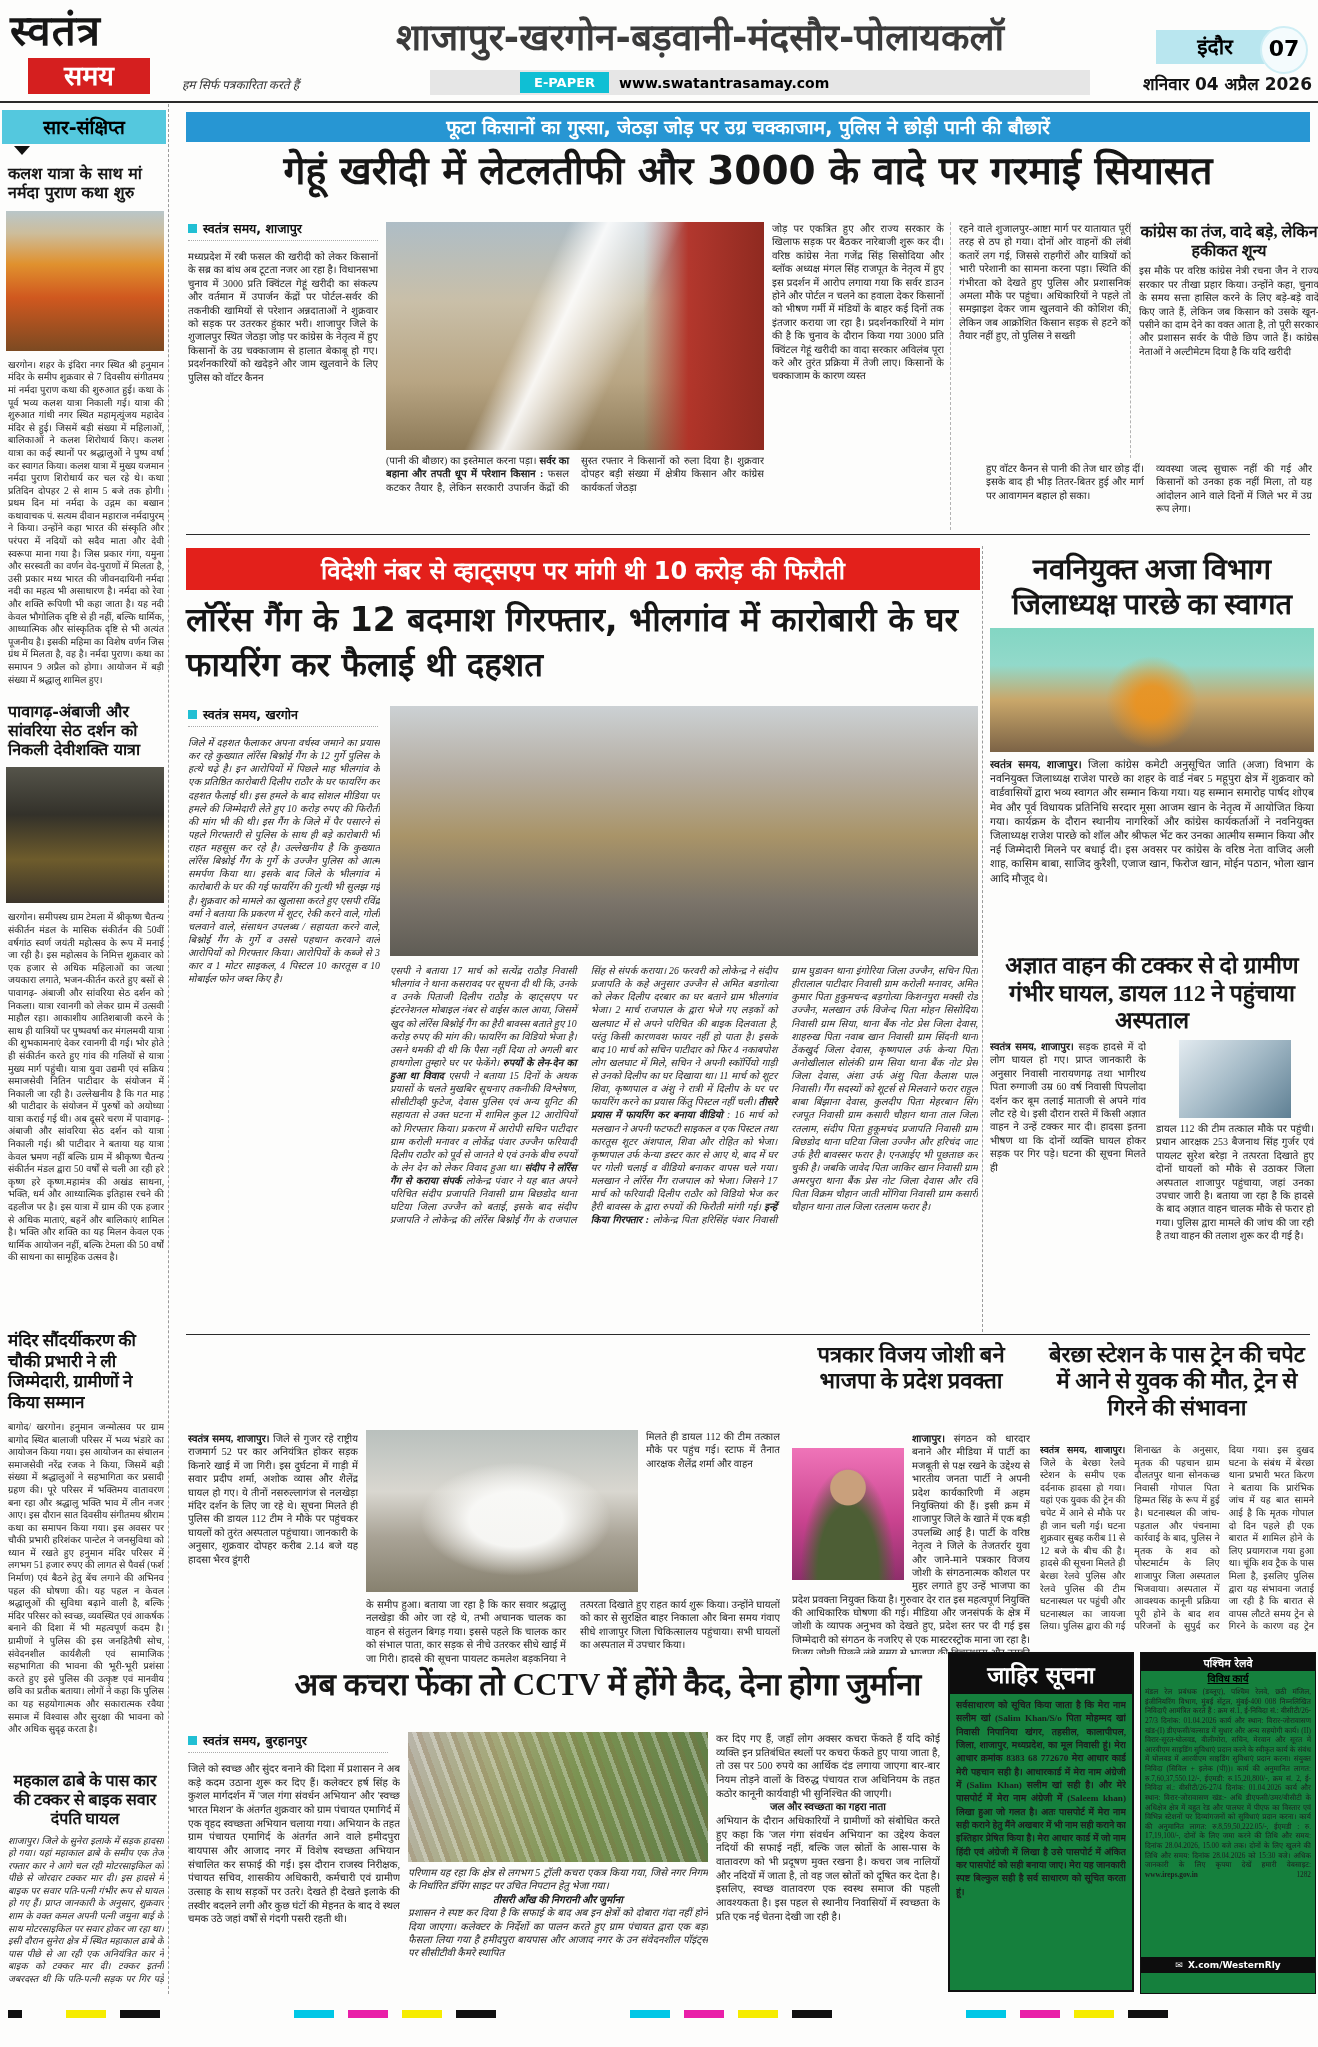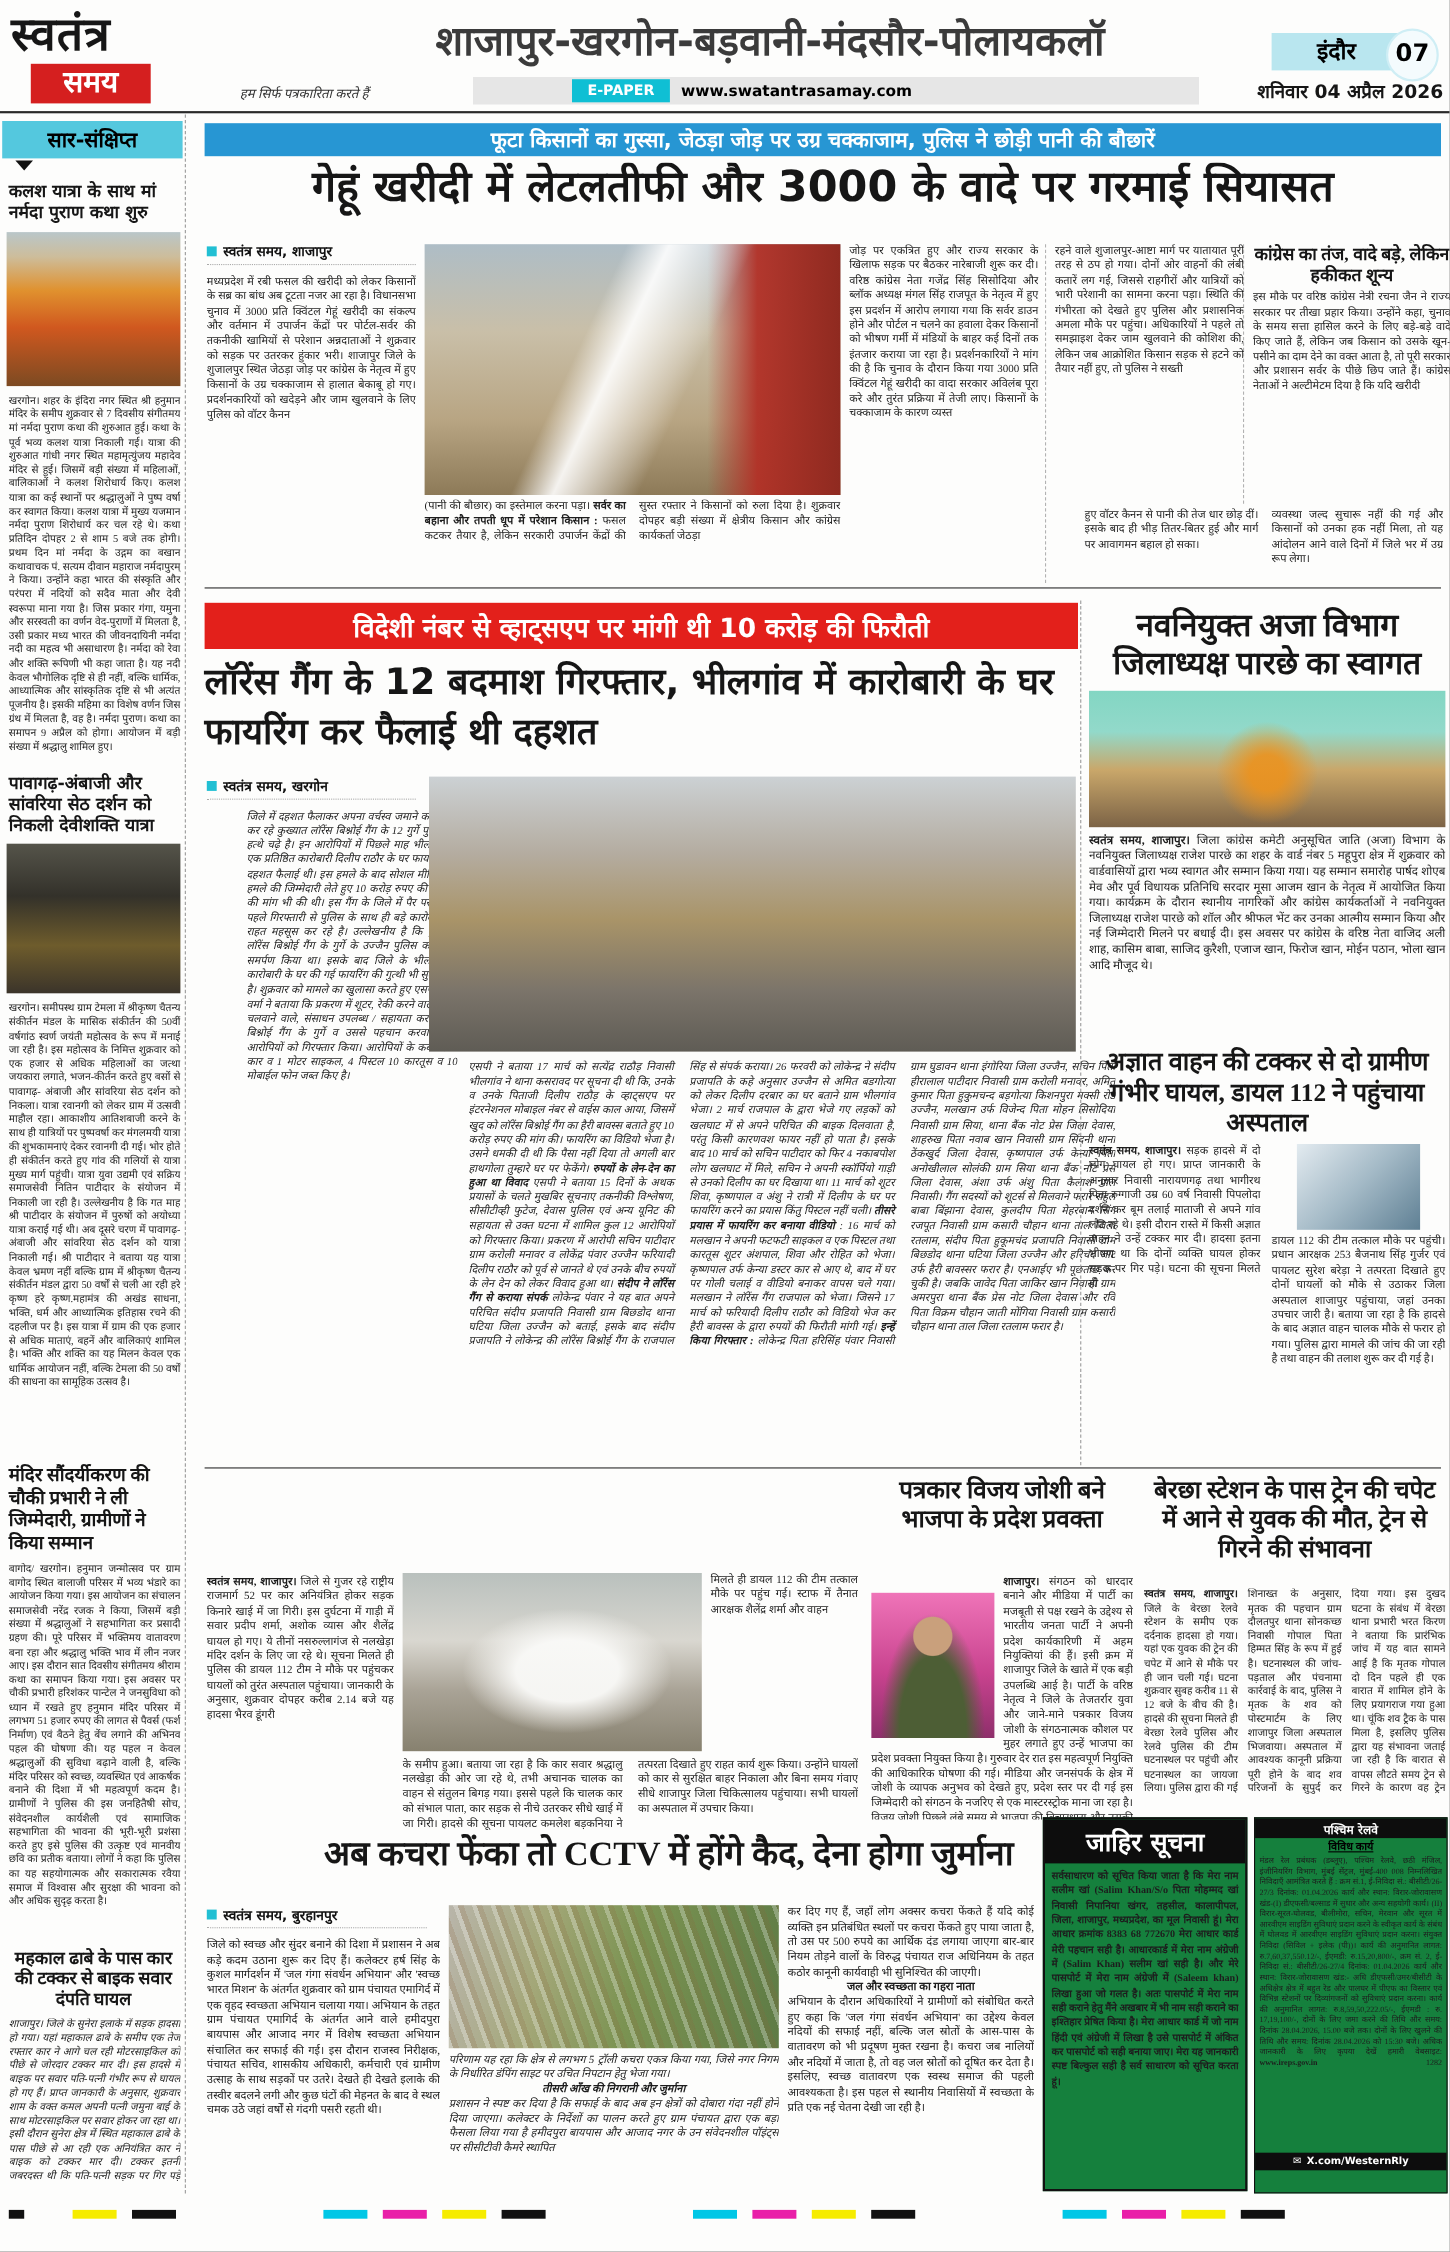--- a/index.html
+++ b/index.html
@@ -6,21 +6,21 @@
     --blue:#2796d3; --red:#e3201b; --cy:#21bfd3; --pill:#b9e6ef;
     --ink:#161616; --body:#1d1d1d;
   }
   html,body{margin:0;padding:0;background:#777;}
   .page{position:relative;width:1318px;height:2047px;background:#fdfdfc;margin:0 auto;
         font-family:"Liberation Serif","DejaVu Serif",serif;overflow:hidden;}
   .abs{position:absolute;}
   .hl{font-weight:bold;color:var(--ink);line-height:1.18;font-family:"DejaVu Sans","Liberation Sans",sans-serif;}
   .serifhl{font-weight:bold;color:var(--ink);line-height:1.2;}
   .bd{font-size:10px;line-height:1.34;text-align:justify;color:var(--body);overflow:hidden;}
-  .it{font-style:italic;margin-left:36px;}
+  .it{font-style:italic;}
   .ctr{text-align:center;}
   .byrow{font-weight:bold;font-size:12.5px;color:#111;border-bottom:1px dotted #aaa;padding-bottom:3px;
          font-family:"DejaVu Sans","Liberation Sans",sans-serif;}
   .ksq{display:inline-block;width:9px;height:9px;background:var(--cy);margin-right:6px;}
   .kick{color:#fff;font-weight:bold;display:flex;align-items:center;justify-content:center;
         font-family:"DejaVu Sans","Liberation Sans",sans-serif;}
   .photo{background-color:#cabfa8;}
   .ph-kalash{background:linear-gradient(180deg,#b9c6c9 0%,#cdbd9b 16%,#e0912e 38%,#d0581f 62%,#7c4a22 100%);}
   .ph-devi{background:linear-gradient(180deg,#55544a 0%,#33312a 35%,#6e5c2c 68%,#3b342a 100%);}
   .ph-protest{background:
@@ -50,21 +50,21 @@
   .reg{height:8px;display:inline-block;width:40px;margin-right:10px;}
   b.subh{display:block;text-align:center;}
 </style>
 </head>
 <body>
 
 <div class="page">
 
   <div class="abs" style="left:10px;top:6px;width:160px;height:94px;">
     <div class="hl" style="font-size:42px;letter-spacing:1px;">स्वतंत्र</div>
-    <div class="abs ctr" style="left:18px;top:52px;width:109px;height:36px;background:#d51f1f;color:#fff;font-weight:bold;font-size:27px;line-height:36px;font-family:'DejaVu Sans','Liberation Sans',sans-serif;">समय</div>
+    <div class="abs ctr" style="left:18px;top:52px;width:122px;height:36px;background:#d51f1f;color:#fff;font-weight:bold;font-size:27px;line-height:36px;font-family:'DejaVu Sans','Liberation Sans',sans-serif;">समय</div>
   </div>
   <div class="abs hl ctr" style="left:260px;top:16px;width:880px;height:52px;font-size:37px;color:#3b3b3b;white-space:nowrap;overflow:hidden;">शाजापुर-खरगोन-बड़वानी-मंदसौर-पोलायकलॉ</div>
 
   <div class="abs" style="left:1156px;top:26px;width:156px;height:44px;">
     <div class="abs ctr" style="left:0;top:4px;width:118px;height:34px;background:var(--pill);font-weight:bold;font-size:21px;line-height:34px;font-family:'DejaVu Sans','Liberation Sans',sans-serif;">इंदौर</div>
     <div class="abs ctr" style="left:104px;top:0;width:44px;height:44px;border-radius:50%;background:#f4fbfd;border:2px solid #cfeef5;font-weight:bold;font-size:22px;line-height:42px;font-family:'DejaVu Sans','Liberation Sans',sans-serif;">07</div>
   </div>
   <div class="abs hl" style="left:1100px;top:74px;width:212px;font-size:17px;text-align:right;">शनिवार 04 अप्रैल 2026</div>
 
   <div class="abs it" style="left:182px;top:76px;width:240px;font-size:12px;color:#333;">हम सिर्फ पत्रकारिता करते हैं</div>

